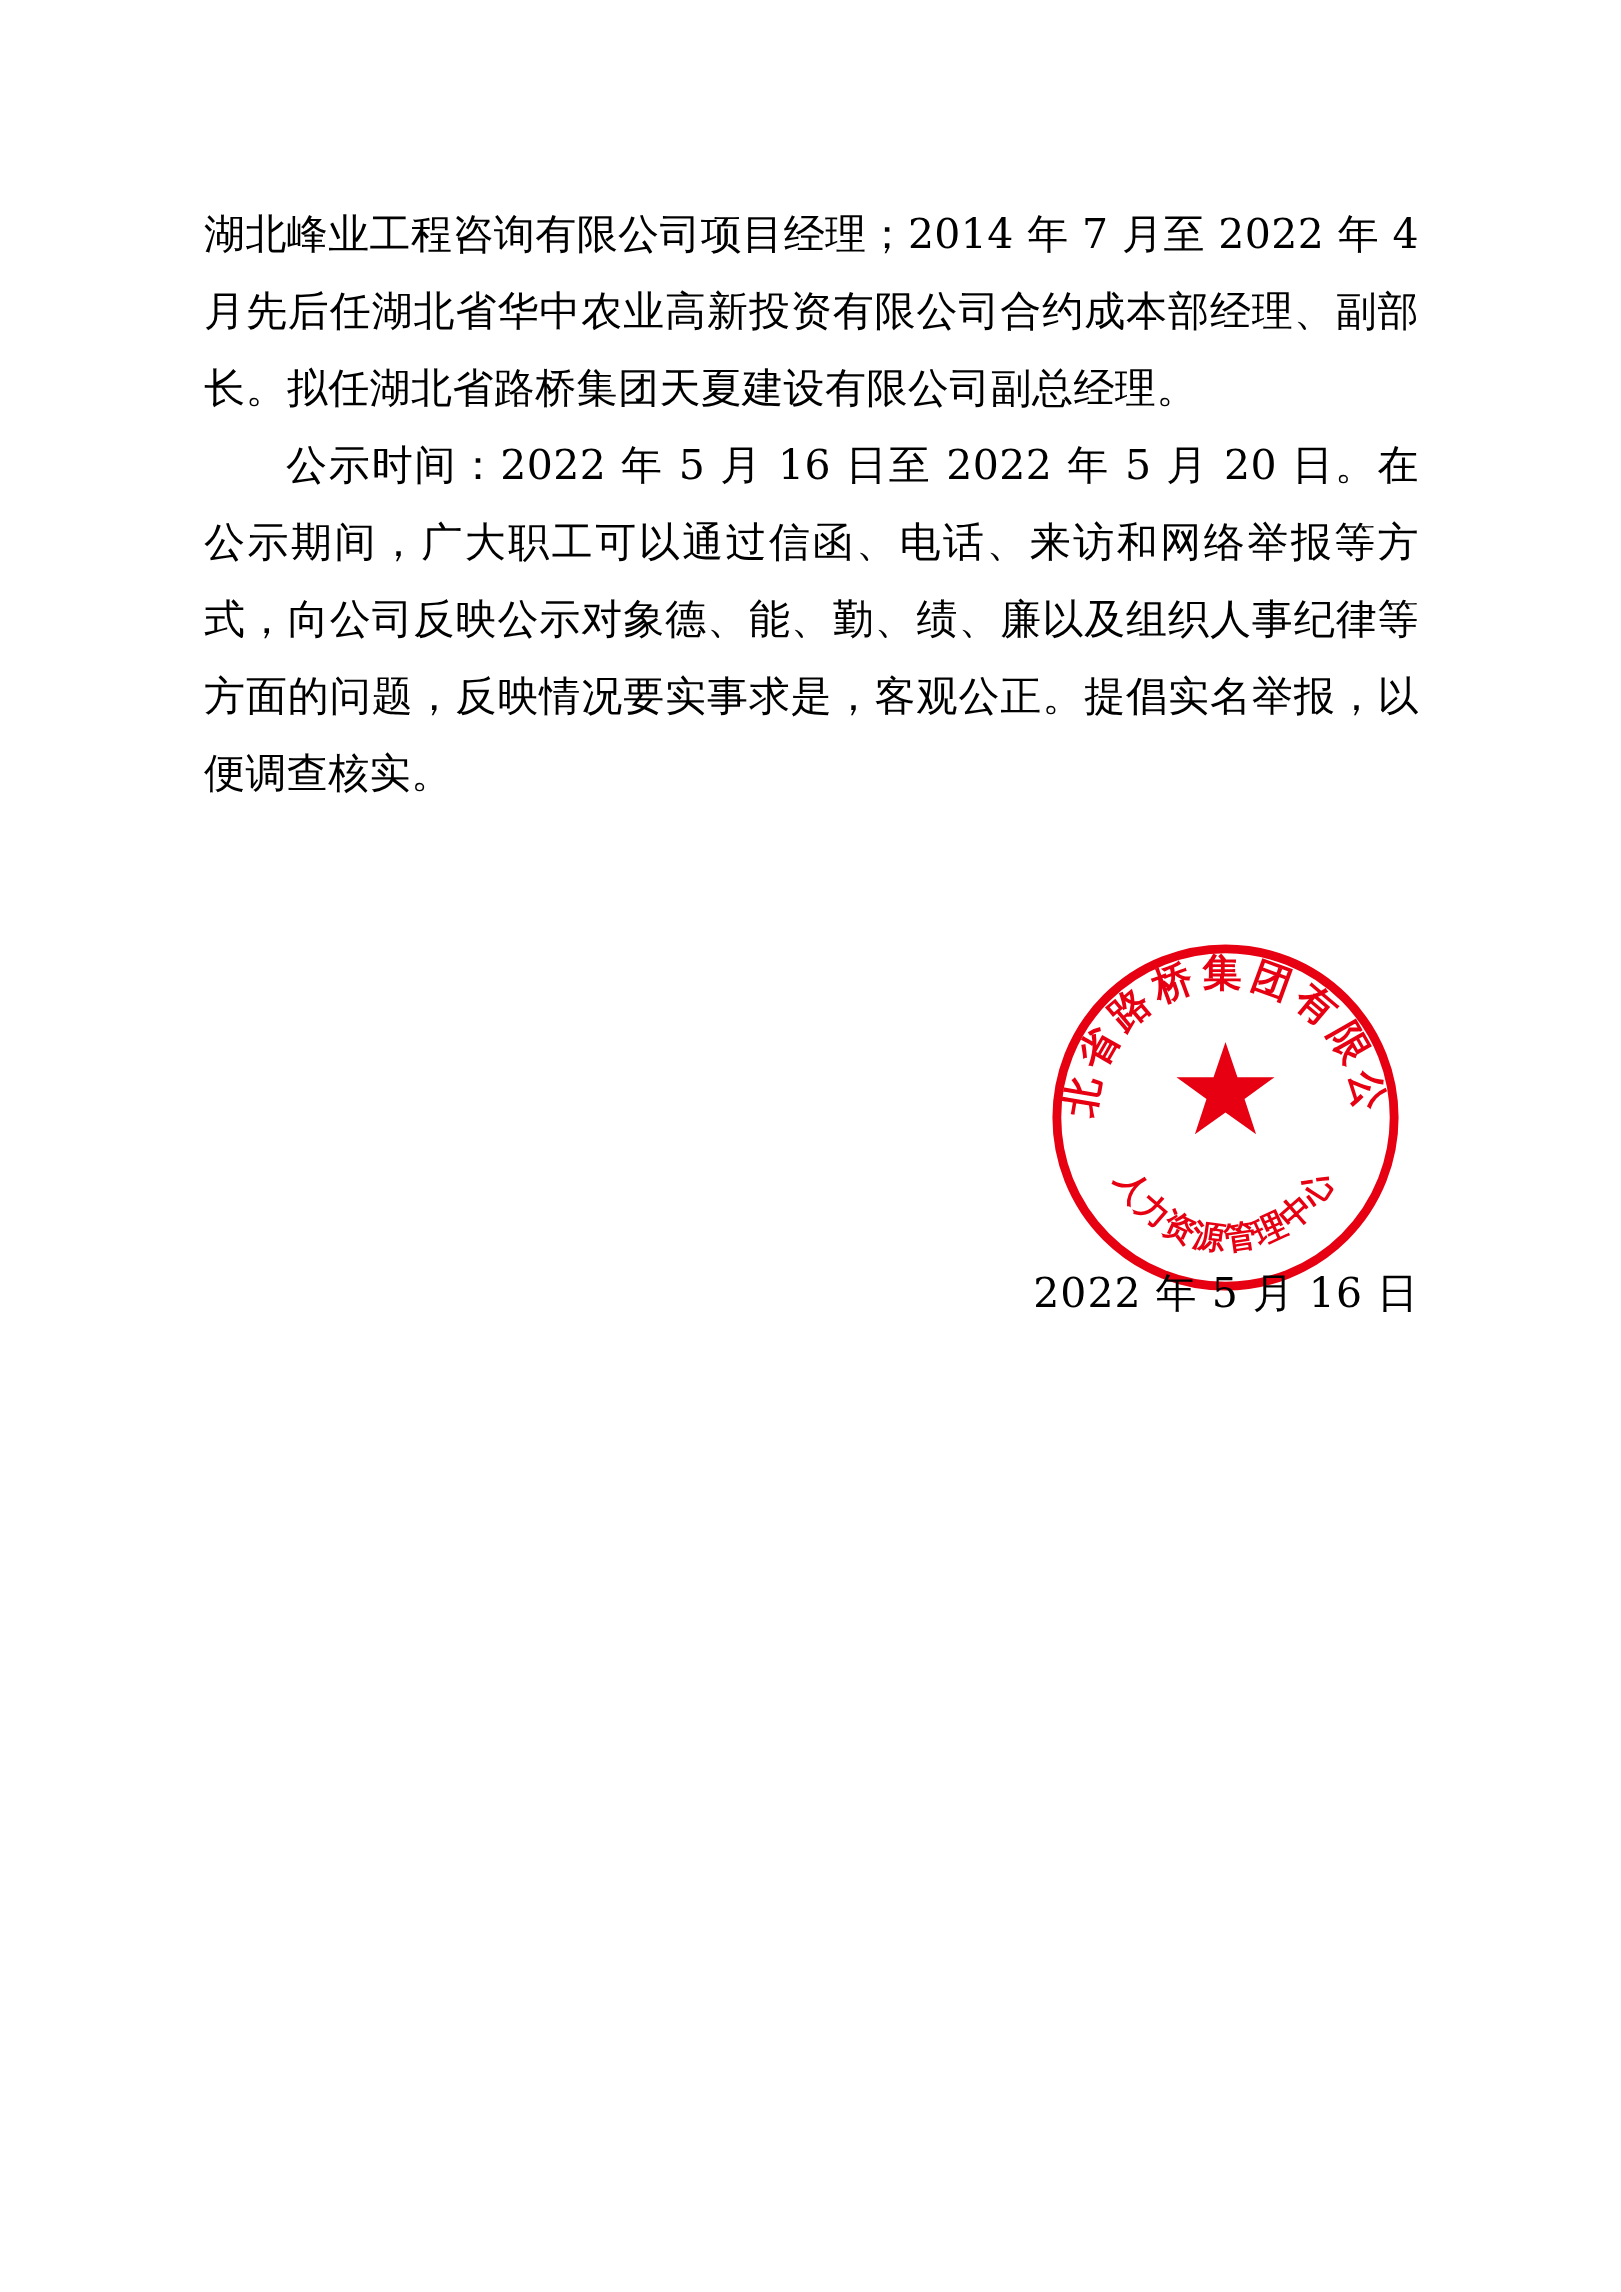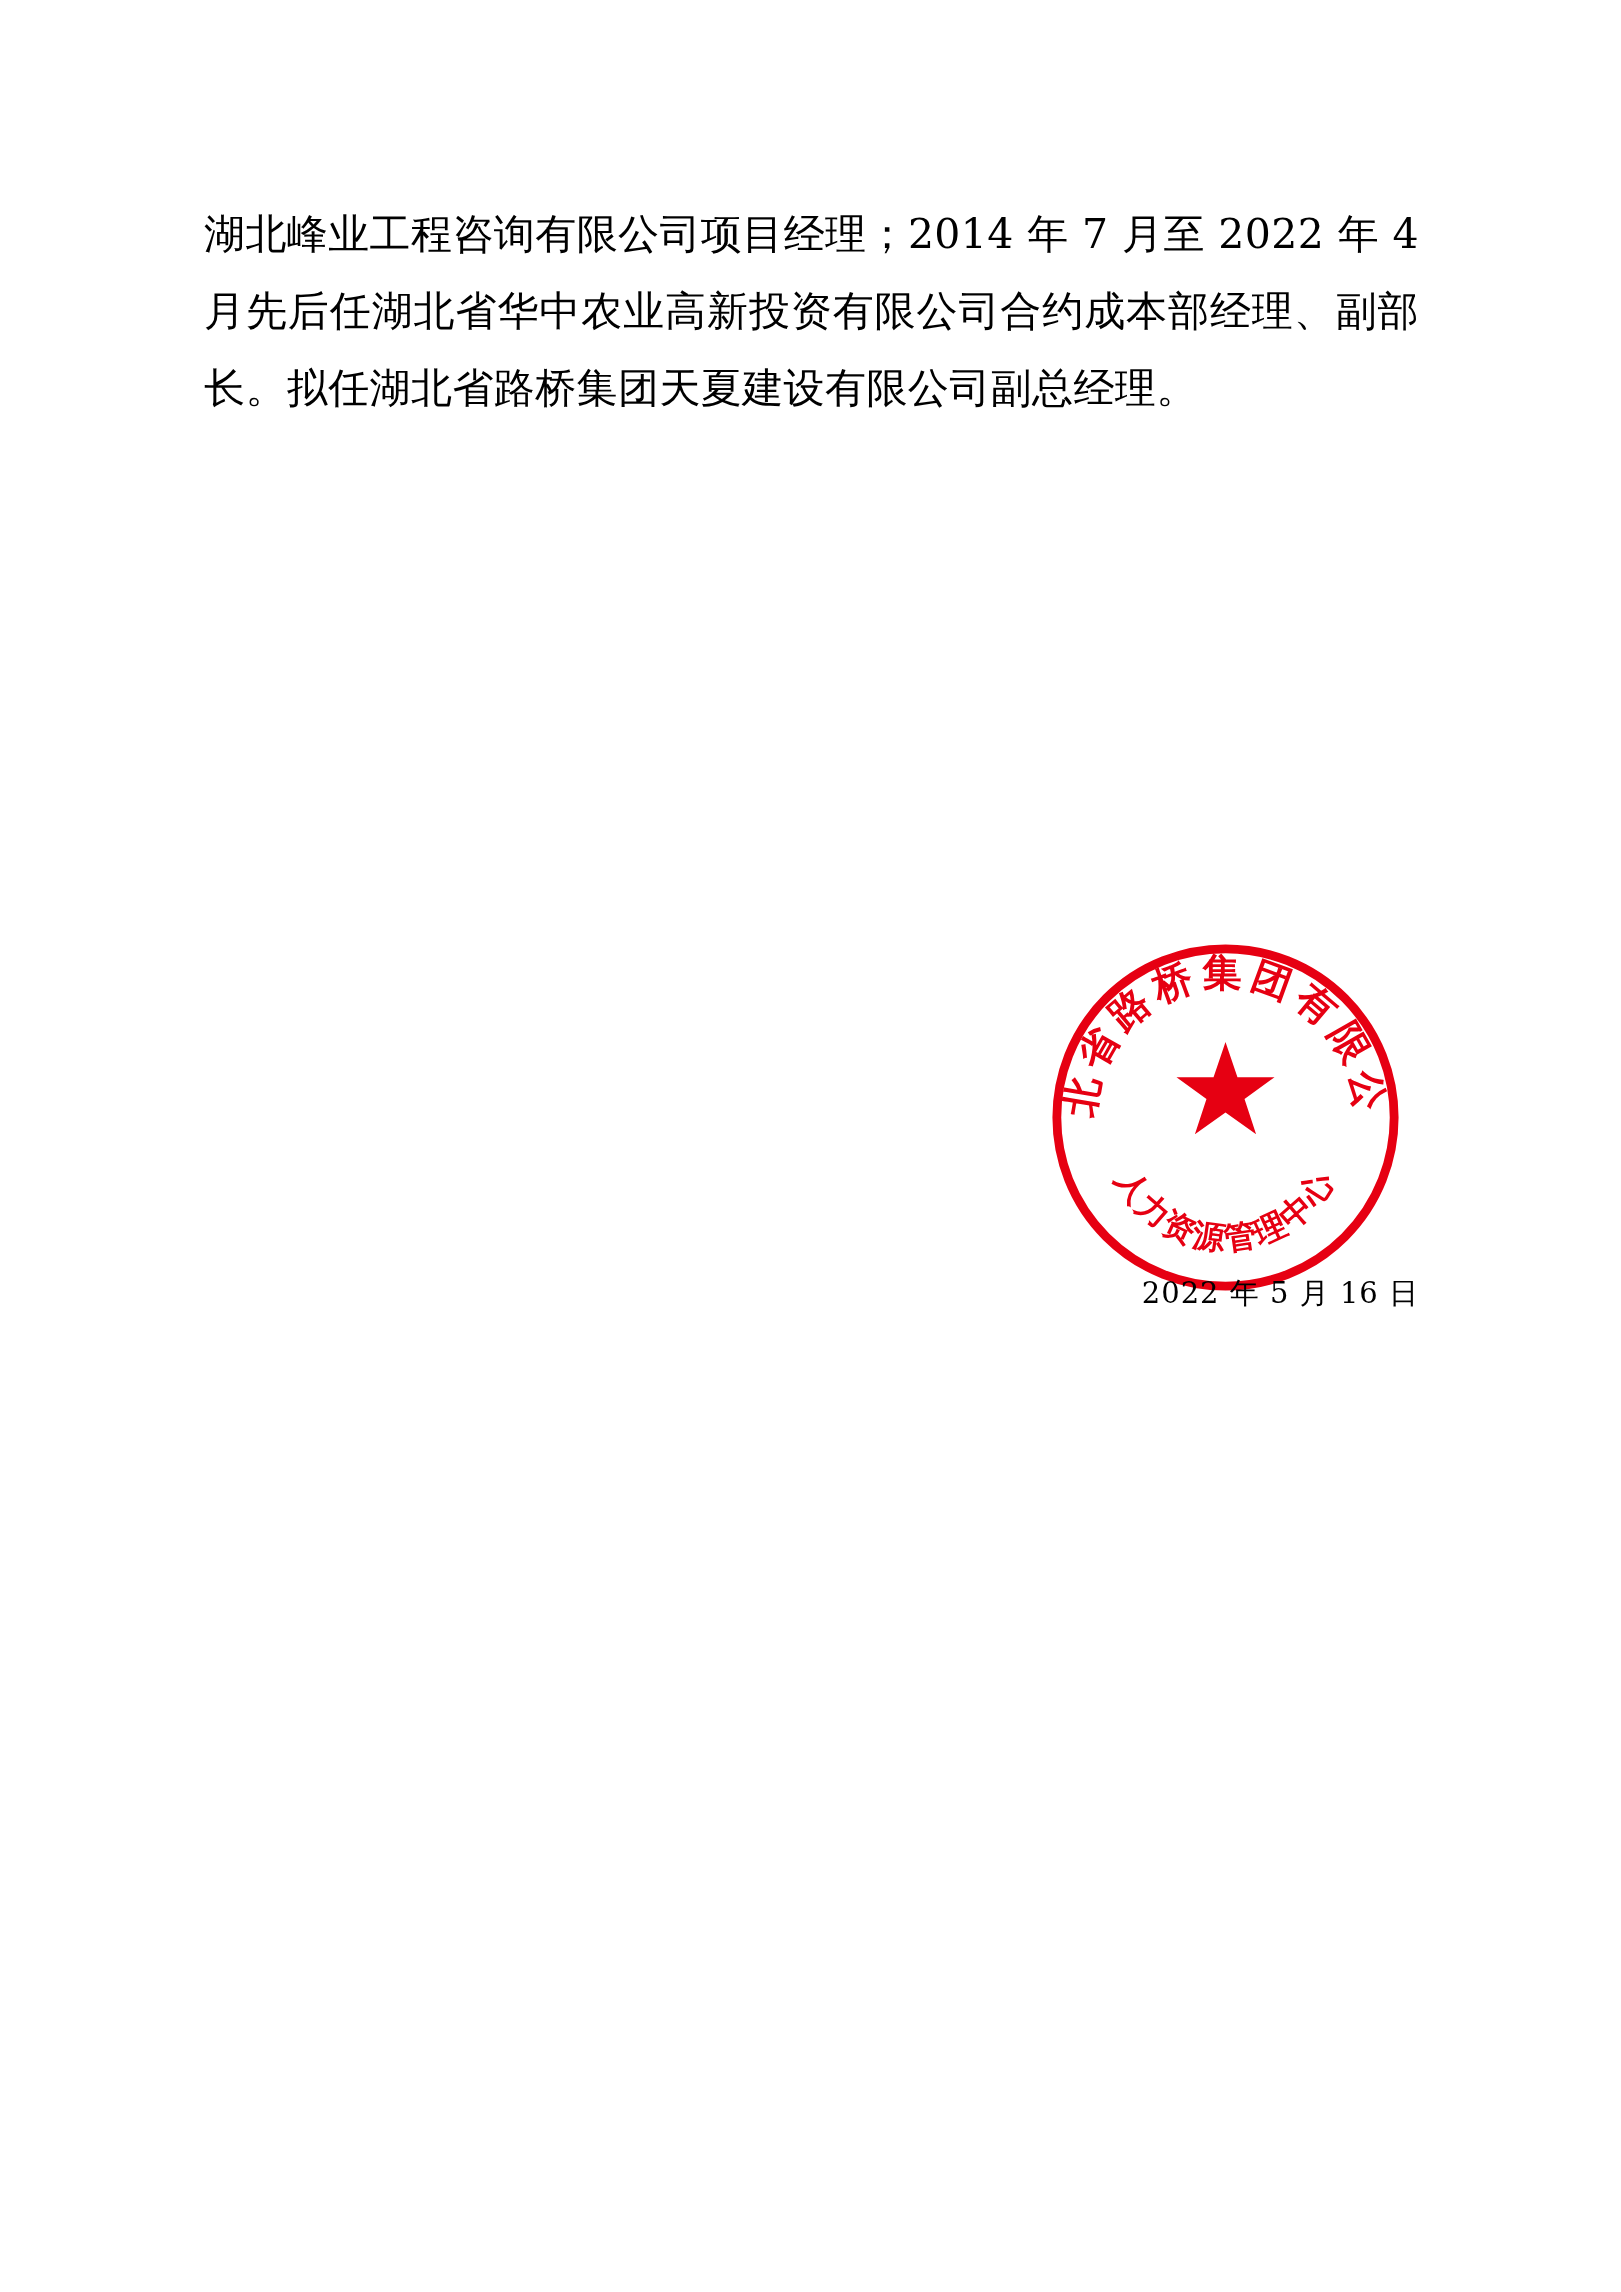--- a/index.html
+++ b/index.html
@@ -66,35 +66,36 @@
     display: block;
   }
 
   
   .date-line {
     position: absolute;
     left: 204px;
     top: 1264px;
     width: 1215px;
     text-align: right;
-    font-size: 29px;
+    font-size: 41px;
     line-height: 59px;
     padding-right: 13.7px;
     letter-spacing: 1px;
   }
 </style>
 </head>
 <body>
 
 <div class="page">
 
   <div class="body-area">
 
     <p class="para">湖北峰业工程咨询有限公司项目经理；2014 年 7 月至 2022 年 4 月先后任湖北省华中农业高新投资有限公司合约成本部经理、副部长。拟任湖北省路桥集团天夏建设有限公司副总经理。</p>
 
+    <p class="para indent">公示时间：2022 年 5 月 16 日至 2022 年 5 月 20 日。在公示期间，广大职工可以通过信函、电话、来访和网络举报等方式，向公司反映公示对象德、能、勤、绩、廉以及组织人事纪律等方面的问题，反映情况要实事求是，客观公正。提倡实名举报，以便调查核实。</p>
 
   </div>
 
   <div class="seal">
     <svg width="353" height="353" viewBox="0 0 360 360" xmlns="http://www.w3.org/2000/svg">
       <defs>
         <path id="outerArc" d="M 46,180 A 134,134 0 1 1 314,180" fill="none"></path>
         <path id="innerArc" d="M 58,192 A 122,122 0 0 0 302,192" fill="none"></path>
       </defs>
       <circle cx="180" cy="180" r="172" fill="none" stroke="#e60012" stroke-width="9"></circle>

